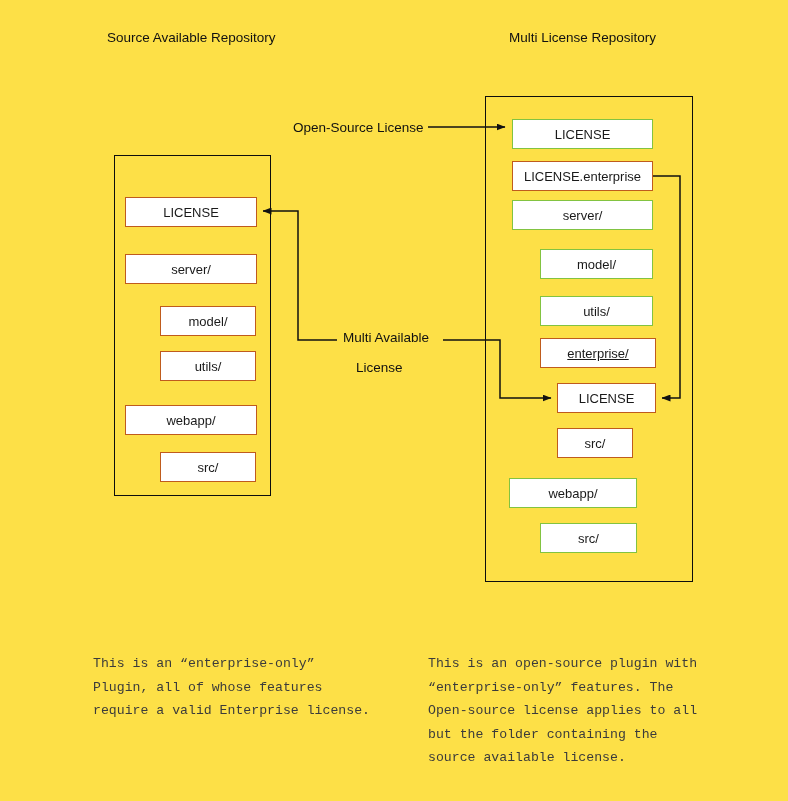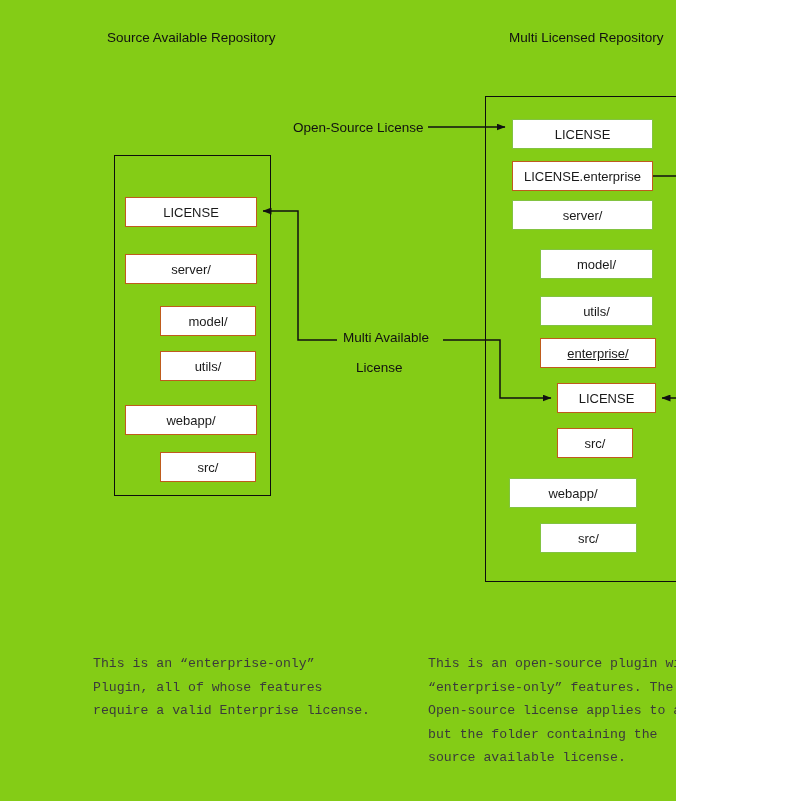--- a/index.html
+++ b/index.html
@@ -6,23 +6,23 @@
     margin: 0;
     padding: 0;
     background: #ffffff;
   }
   body {
     font-family: "Liberation Sans", sans-serif;
     color: #1a1a1a;
   }
   #canvas {
     position: relative;
-    width: 676px;
+    width: 788px;
     height: 801px;
-    background: #84cc16;
+    background: #fde047;
     overflow: hidden;
   }
   .repo-title {
     position: absolute;
     font-size: 13.5px;
     color: #111111;
     white-space: nowrap;
   }
   .repo-box {
     position: absolute;
@@ -70,21 +70,21 @@
     height: 801px;
     pointer-events: none;
   }
 </style>
 </head>
 <body>
 
 <div id="canvas">
 
   <div class="repo-title" style="left:107px; top:30px;">Source Available Repository</div>
-  <div class="repo-title" style="left:509px; top:30px;">Multi Licensed Repository</div>
+  <div class="repo-title" style="left:509px; top:30px;">Multi License Repository</div>
 
   <div class="repo-box" style="left:114px; top:155px; width:157px; height:341px;"></div>
   <div class="repo-box" style="left:485px; top:96px; width:208px; height:486px;"></div>
 
   <div class="node" style="left:125px; top:197px; width:132px; height:30px;">LICENSE</div>
   <div class="node" style="left:125px; top:254px; width:132px; height:30px;">server/</div>
   <div class="node" style="left:160px; top:306px; width:96px; height:30px;">model/</div>
   <div class="node" style="left:160px; top:351px; width:96px; height:30px;">utils/</div>
   <div class="node" style="left:125px; top:405px; width:132px; height:30px;">webapp/</div>
   <div class="node" style="left:160px; top:452px; width:96px; height:30px;">src/</div>

